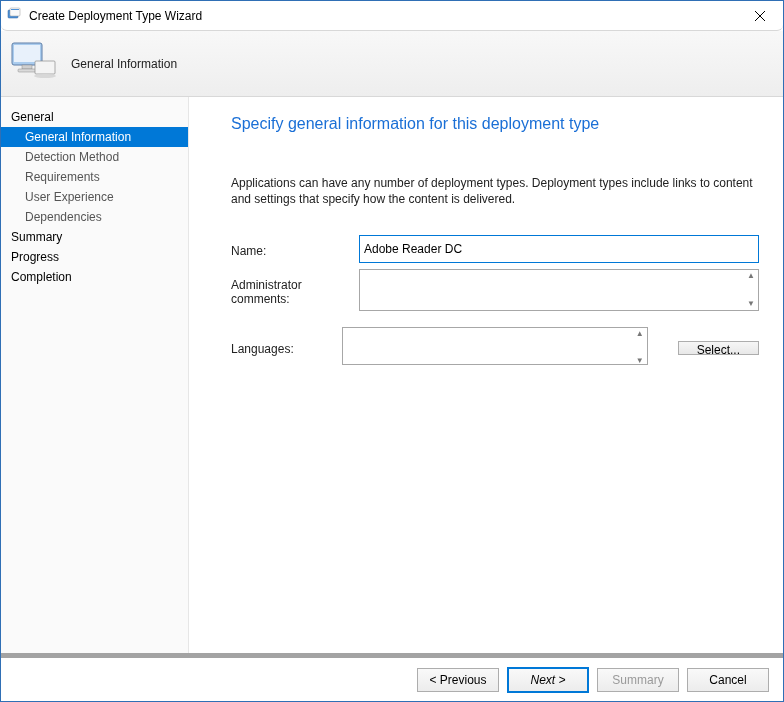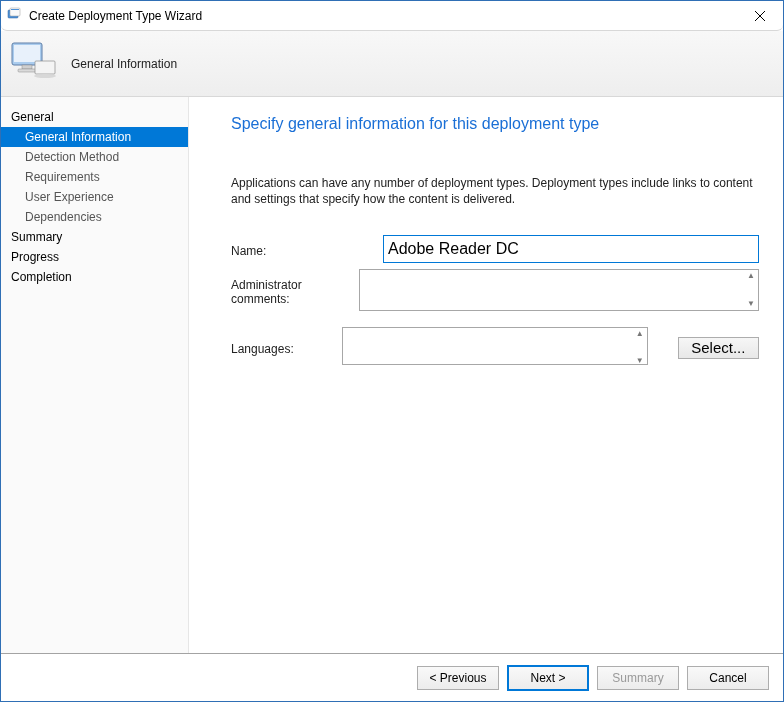--- a/index.html
+++ b/index.html
@@ -109,23 +109,22 @@
     font-size: 12px;
     color: #222;
   }
   .text-input {
     flex: 1;
     max-width: 428px;
     height: 22px;
     border: 1px solid #0078d7;
     padding: 13px 4px;
     font-family: inherit;
-    font-size: 16px;
+    font-size: 12px;
     outline: none;
-    margin-left: 24px;
   }
   .textarea-wrap {
     flex: 1;
     max-width: 428px;
     position: relative;
     display: flex;
   }
   .textarea {
     flex: 1;
     height: 42px;
@@ -159,50 +158,51 @@
     resize: none;
   }
   .lang-wrap { position: relative; width: 306px; }
   .lang-spin {
     position: absolute; right:1px; top:1px; bottom:1px; width:14px;
     display:flex; flex-direction:column; justify-content:space-between;
     pointer-events:none;
   }
   .lang-spin .arw { font-size:8px; color:#777; text-align:center; line-height:8px; padding:2px 0;}
   .select-btn {
-    width: 92px; height: 22px;
+    width: 92px; height: 14px;
     margin-left: 30px;
     border: 1px solid #adadad;
     background: linear-gradient(#f6f6f6,#e8e8e8);
-    font-size: 15px;
+    font-size: 12px;
     cursor: pointer;
   }
 
   
   .footer {
     height: 48px;
     display: flex;
     align-items: center;
     justify-content: flex-end;
     gap: 8px;
     padding: 0 14px;
-    border-top: 1px solid #a3a3a3;
+    border-top: 5px solid #a3a3a3;
     background: #fff;
   }
   .btn {
     width: 82px; height: 24px;
     border: 1px solid #adadad;
     background: linear-gradient(#f9f9f9,#ececec);
     font-size: 12px;
     font-family: inherit;
     cursor: pointer;
   }
   .btn.default {
     border: 2px solid #0078d7;
     height: 26px;
+    font-style: italic;
   }
   .btn:disabled {
     color: #9a9a9a;
     cursor: default;
   }
 </style>
 </head>
 <body>
 
 <div class="window">

